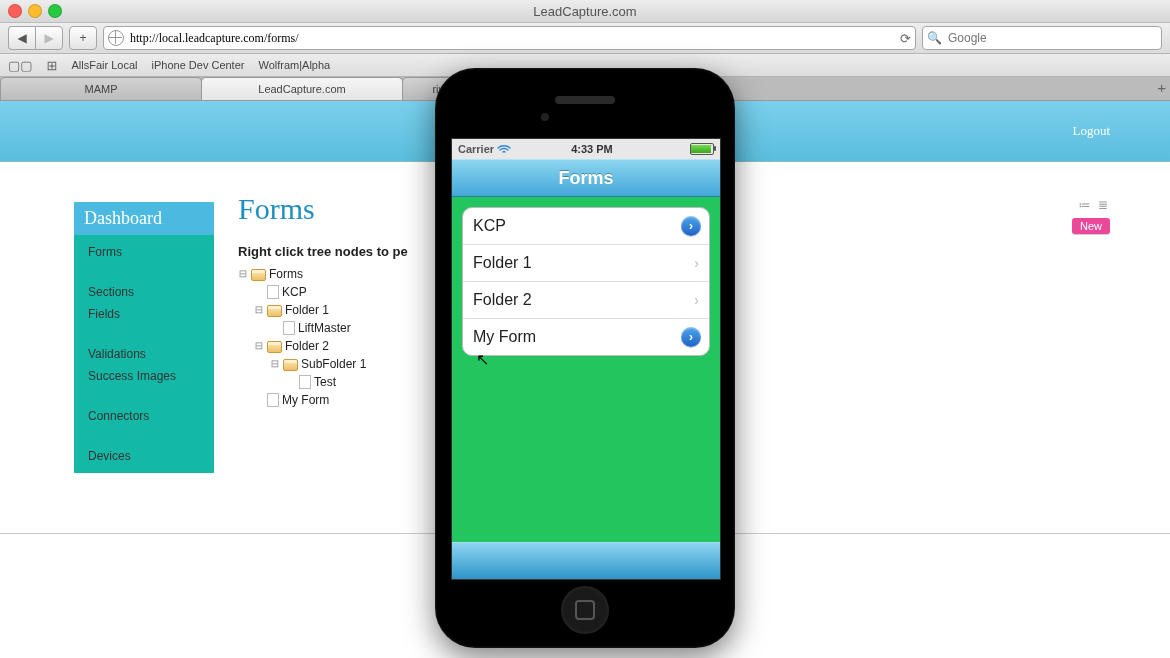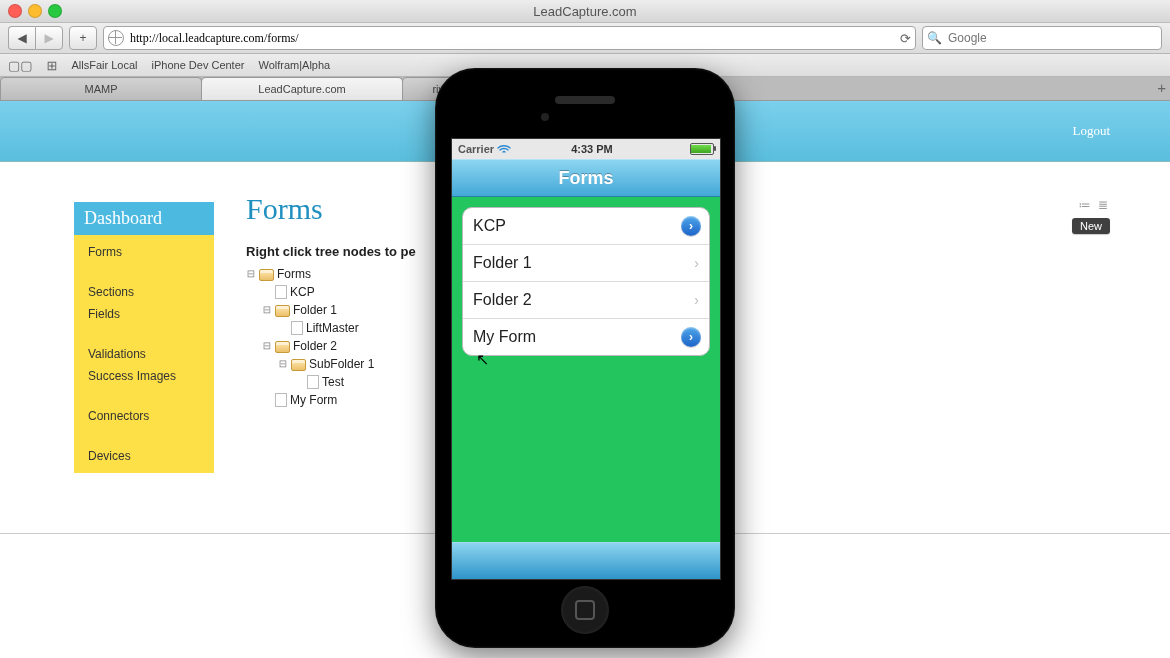--- a/index.html
+++ b/index.html
@@ -36,41 +36,41 @@
   .tab-bar{height:23px;background:#bbb;display:flex;align-items:flex-start;border-bottom:1px solid #999;position:relative;}
   .tab{height:22px;min-width:200px;background:linear-gradient(#d2d2d2,#bcbcbc);border:1px solid #999;border-bottom:none;border-radius:5px 5px 0 0;display:flex;align-items:center;justify-content:center;font-size:11px;color:#444;margin-right:-1px;}
   .tab.active{background:linear-gradient(#f5f5f5,#e5e5e5);}
   .tab-add{position:absolute;right:4px;top:2px;color:#666;font-size:15px;}
   
   .page{display:flex;flex-direction:column;min-height:560px;}
   .top-blue-bar{height:60px;background:linear-gradient(#7ad0ed,#5abedd);border-bottom:1px solid #8bb;position:relative;display:flex;align-items:center;justify-content:flex-end;padding-right:60px;}
   .logout-link{color:#fff;font-size:13px;font-family:Georgia,serif;}
   .content-row{display:flex;}
   
-  .sidebar{width:140px;margin:40px 8px 0 74px;background:#fde047;}
+  .sidebar{width:140px;margin:40px 0 0 74px;background:#14b8a6;}
   .sidebar-header{background:#4bb9e0;color:#fff;font-family:Georgia,serif;font-size:18px;padding:6px 10px;}
   .sidebar ul{list-style:none;margin:0;padding:6px 0;}
   .sidebar li{padding:4px 14px;font-size:12px;color:#333;}
   .sidebar li.spacer{height:10px;}
   
   .main-area{flex:1;padding:30px 20px 0 24px;position:relative;}
   .page-title{font-family:Georgia,serif;color:#1f8fc0;font-size:30px;font-weight:normal;margin:0 0 18px 0;}
   .hint-text{font-size:13px;font-weight:bold;color:#222;margin:0 0 6px 0;}
   .tree{font-size:12px;color:#222;line-height:18px;}
   .tree-row{display:flex;align-items:center;gap:3px;}
   .tree-indent-1{padding-left:16px;}
   .tree-indent-2{padding-left:32px;}
   .tree-indent-3{padding-left:48px;}
   .tree-toggle{width:10px;color:#888;font-size:10px;display:inline-block;text-align:center;}
   .folder-open-icon{background:linear-gradient(#ffe9b0,#ecc06a);border:1px solid #c89a3a;border-radius:2px;width:13px;height:10px;position:relative;top:1px;box-shadow:inset 0 3px 0 rgba(255,255,255,0.5);}
   .file-icon{background:#fff;border:1px solid #bbb;width:10px;height:12px;position:relative;top:0px;}
   
   .right-controls{position:absolute;right:60px;top:36px;text-align:right;}
   .view-toggle{color:#999;font-size:12px;letter-spacing:2px;margin-bottom:6px;}
-  .new-btn{display:inline-block;background:#404040;color:#fff;font-size:11px;padding:2px 8px;border-radius:3px;box-shadow:0 1px 1px rgba(0,0,0,0.2);}
+  .new-btn{display:inline-block;background:#ec4899;color:#fff;font-size:11px;padding:2px 8px;border-radius:3px;box-shadow:0 1px 1px rgba(0,0,0,0.2);}
   
   .iphone{position:absolute;left:50%;top:68px;transform:translateX(-50%);width:300px;height:580px;background:#000;border-radius:40px;box-shadow:0 10px 30px rgba(0,0,0,0.5), inset 0 0 3px rgba(255,255,255,0.2);padding:70px 16px 70px 16px;box-sizing:border-box;z-index:100;}
   .iphone::before{content:"";position:absolute;top:28px;left:50%;transform:translateX(-50%);width:60px;height:8px;background:#2a2a2a;border-radius:4px;}
   .iphone-camera{position:absolute;top:45px;left:50%;transform:translateX(-50%);width:8px;height:8px;background:#222;border-radius:50%;margin-left:-40px;}
   .iphone-home-btn{position:absolute;bottom:14px;left:50%;transform:translateX(-50%);width:48px;height:48px;border-radius:50%;background:#1a1a1a;box-shadow:inset 0 0 4px rgba(255,255,255,0.1);display:flex;align-items:center;justify-content:center;}
   .iphone-home-btn::after{content:"";width:16px;height:16px;border:2px solid #555;border-radius:4px;}
   .iphone-screen{width:100%;height:100%;background:#22c55e;border:1px solid #333;position:relative;overflow:hidden;}
   
   .ios-status{height:20px;background:#e8e8e8;display:flex;align-items:center;padding:0 6px;font-size:11px;font-weight:bold;color:#333;position:relative;}
   .ios-status .carrier{color:#555;}

